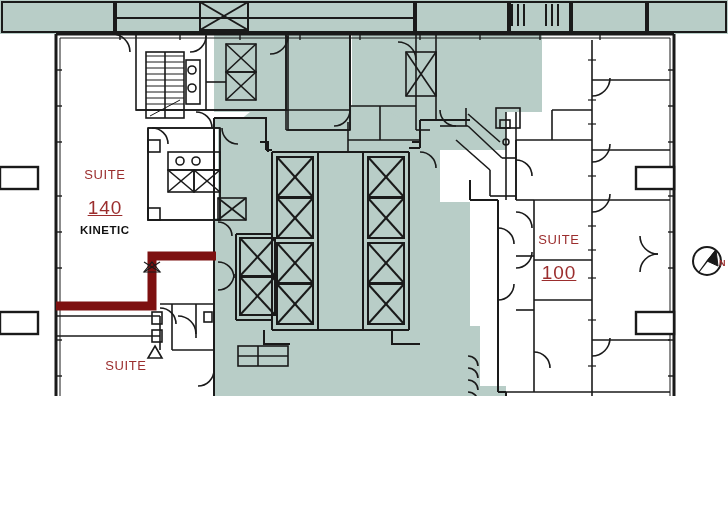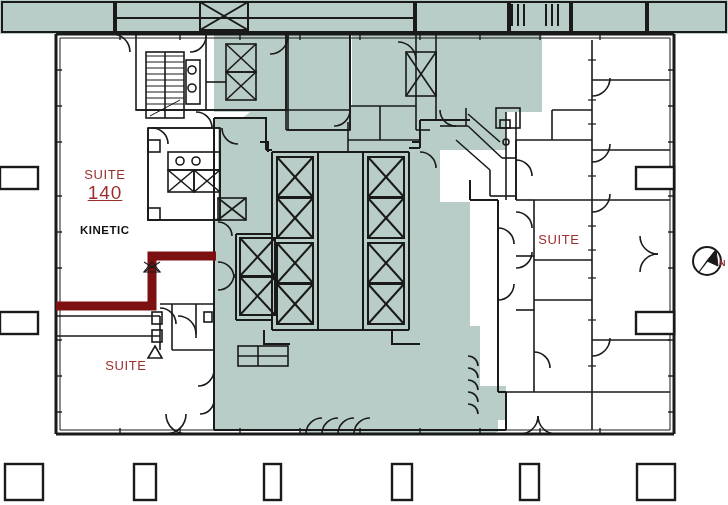--- a/index.html
+++ b/index.html
@@ -6,21 +6,21 @@
     margin: 0;
     padding: 0;
     background: #ffffff;
   }
   body {
     font-family: "Liberation Sans", sans-serif;
   }
   #plan-root {
     position: relative;
     width: 728px;
-    height: 505px;
+    height: 396px;
     background: #22c55e;
     overflow: hidden;
   }
   #plan-svg {
     position: absolute;
     left: 0;
     top: 0;
     width: 728px;
     height: 505px;
     display: block;
@@ -38,21 +38,21 @@
     display: block;
     font-size: 13px;
     letter-spacing: 0.6px;
     font-weight: 400;
   }
   .suite-label .suite-num {
     display: block;
     font-size: 19px;
     letter-spacing: 1px;
     font-weight: 400;
-    margin-top: 1px;
+    margin-top: 16px;
     text-decoration: underline;
   }
   .tenant-label {
     position: absolute;
     color: #111111;
     font-family: "Liberation Sans", sans-serif;
     font-size: 11.5px;
     font-weight: bold;
     letter-spacing: 0.5px;
     white-space: nowrap;
@@ -526,20 +526,21 @@
   </svg>
 
   <div class="suite-label" style="left:64px; top:168px; width:82px;">
     <span class="suite-word">SUITE</span>
     <span class="suite-num">140</span>
   </div>
   <div class="tenant-label" style="left:80px; top:224px;">KINETIC</div>
 
   <div class="suite-label" style="left:518px; top:233px; width:82px;">
     <span class="suite-word">SUITE</span>
+    <span class="suite-num">100</span>
   </div>
 
   <div class="suite-label" style="left:85px; top:359px; width:82px;">
     <span class="suite-word">SUITE</span>
   </div>
 
   <div class="compass-n" style="left:719px; top:258px;">N</div>
 
 </div>
 

